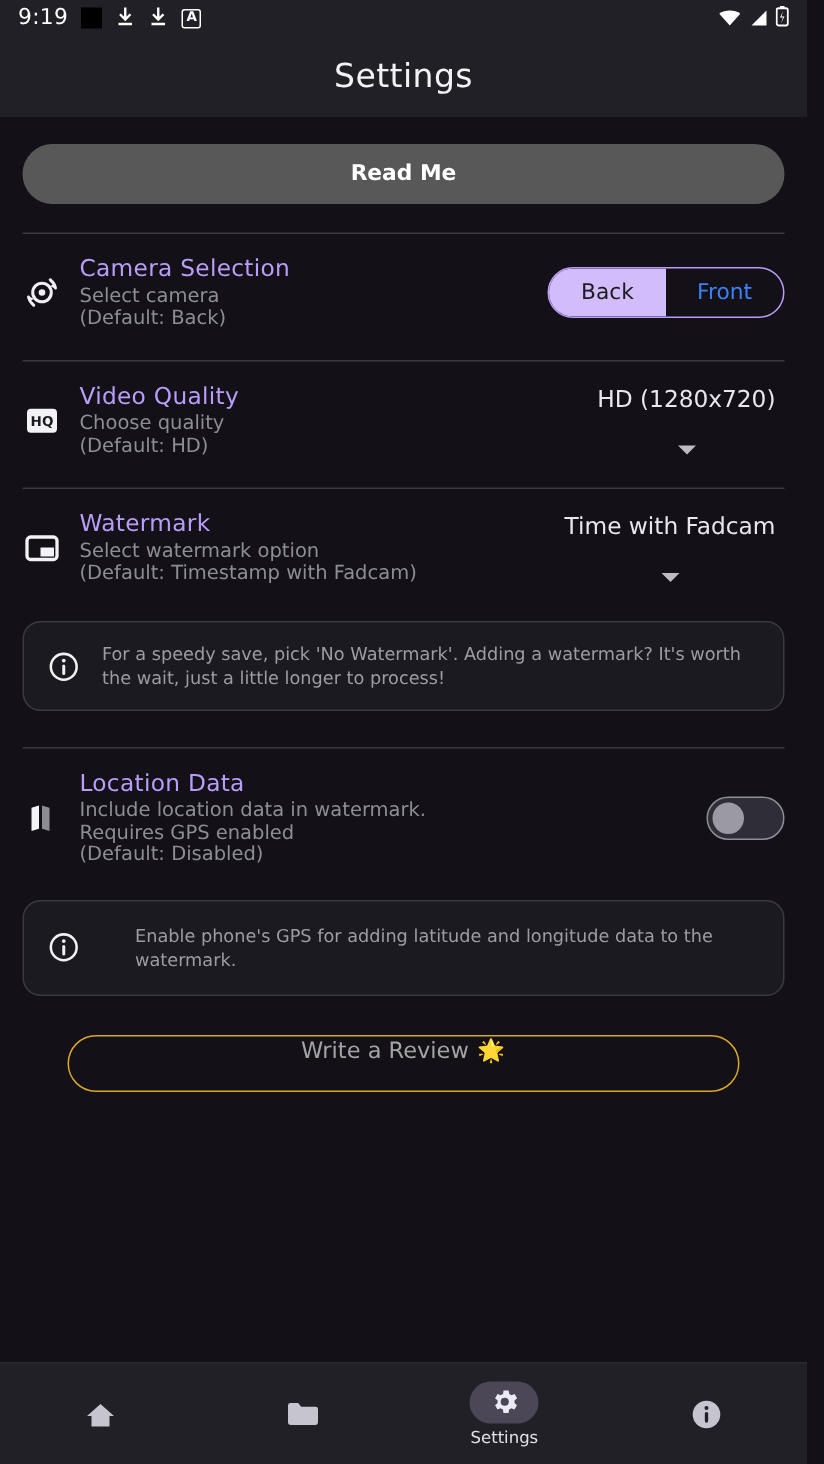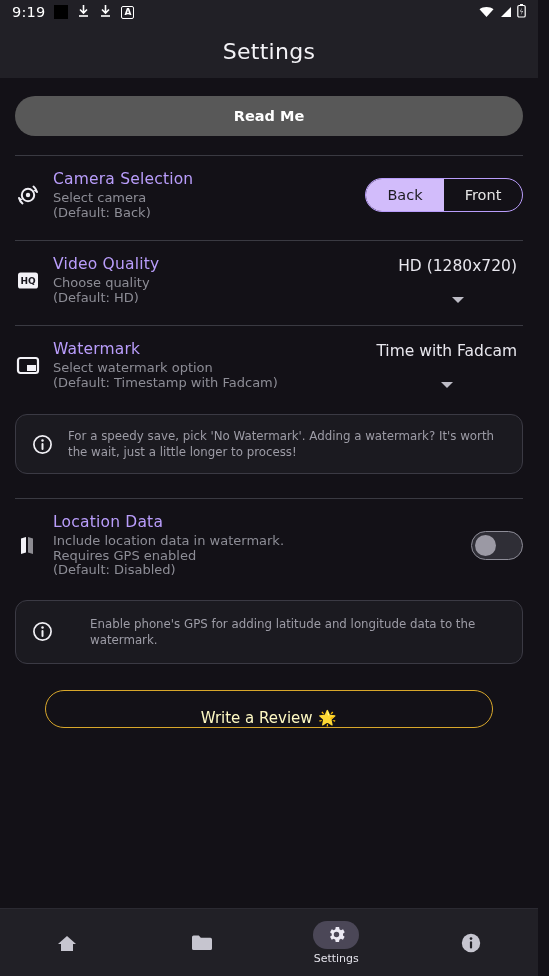--- a/index.html
+++ b/index.html
@@ -63,21 +63,21 @@
   .row-ctrl { display: flex; align-items: flex-start; }
 
   
   .segmented {
     display: flex; border: 1.4px solid #b99dfb; border-radius: 18px;
     overflow: hidden; height: 34px;
   }
   .seg {
     display: flex; align-items: center; justify-content: center;
     min-width: 78px; font-size: 14.5px; padding: 0 10px;
-    font-family: inherit; border: none; background: transparent; color: #e5e5e5;
+    font-family: inherit; border: none; background: transparent; color: #3b82f6;
   }
   .seg.active { background: #d2bcfb; color: #1c1b20; }
 
   
   .dropdown { display: flex; align-items: center; gap: 22px; padding-right: 6px; flex-direction: column; }
   .dd-value { color: #e8e7ee; font-size: 15.5px; }
   .dd-caret {
     width: 0; height: 0;
     border-left: 6px solid transparent; border-right: 6px solid transparent;
     border-top: 6px solid #bdbcc6;
@@ -98,22 +98,22 @@
     padding: 13px 16px;
   }
   .infobox.tight { padding: 15px 16px; gap: 36px; }
   .info-icon { min-width: 22px; display: flex; align-items: center; }
   .info-text { color: #9d9ca6; font-size: 11.8px; line-height: 16px; }
 
   
   .review-btn {
     margin: 26px 45px 0 45px; width: calc(100% - 90px); height: 38px;
     border: 1.4px solid #d8a72b; border-radius: 19px; background: transparent;
-    color: #fef9c3; font-size: 15px;
-    display: flex; align-items: flex-end; justify-content: center; gap: 6px;
+    color: #a3a3a3; font-size: 15px;
+    display: flex; align-items: flex-start; justify-content: center; gap: 6px;
     font-family: inherit;
   }
 
   
   .bottomnav {
     position: absolute; left: 0; right: 0; bottom: 0; height: 68px;
     background: #212026; border-top: 1px solid #2b2a32;
     display: flex; align-items: center;
   }
   .nav-item {

